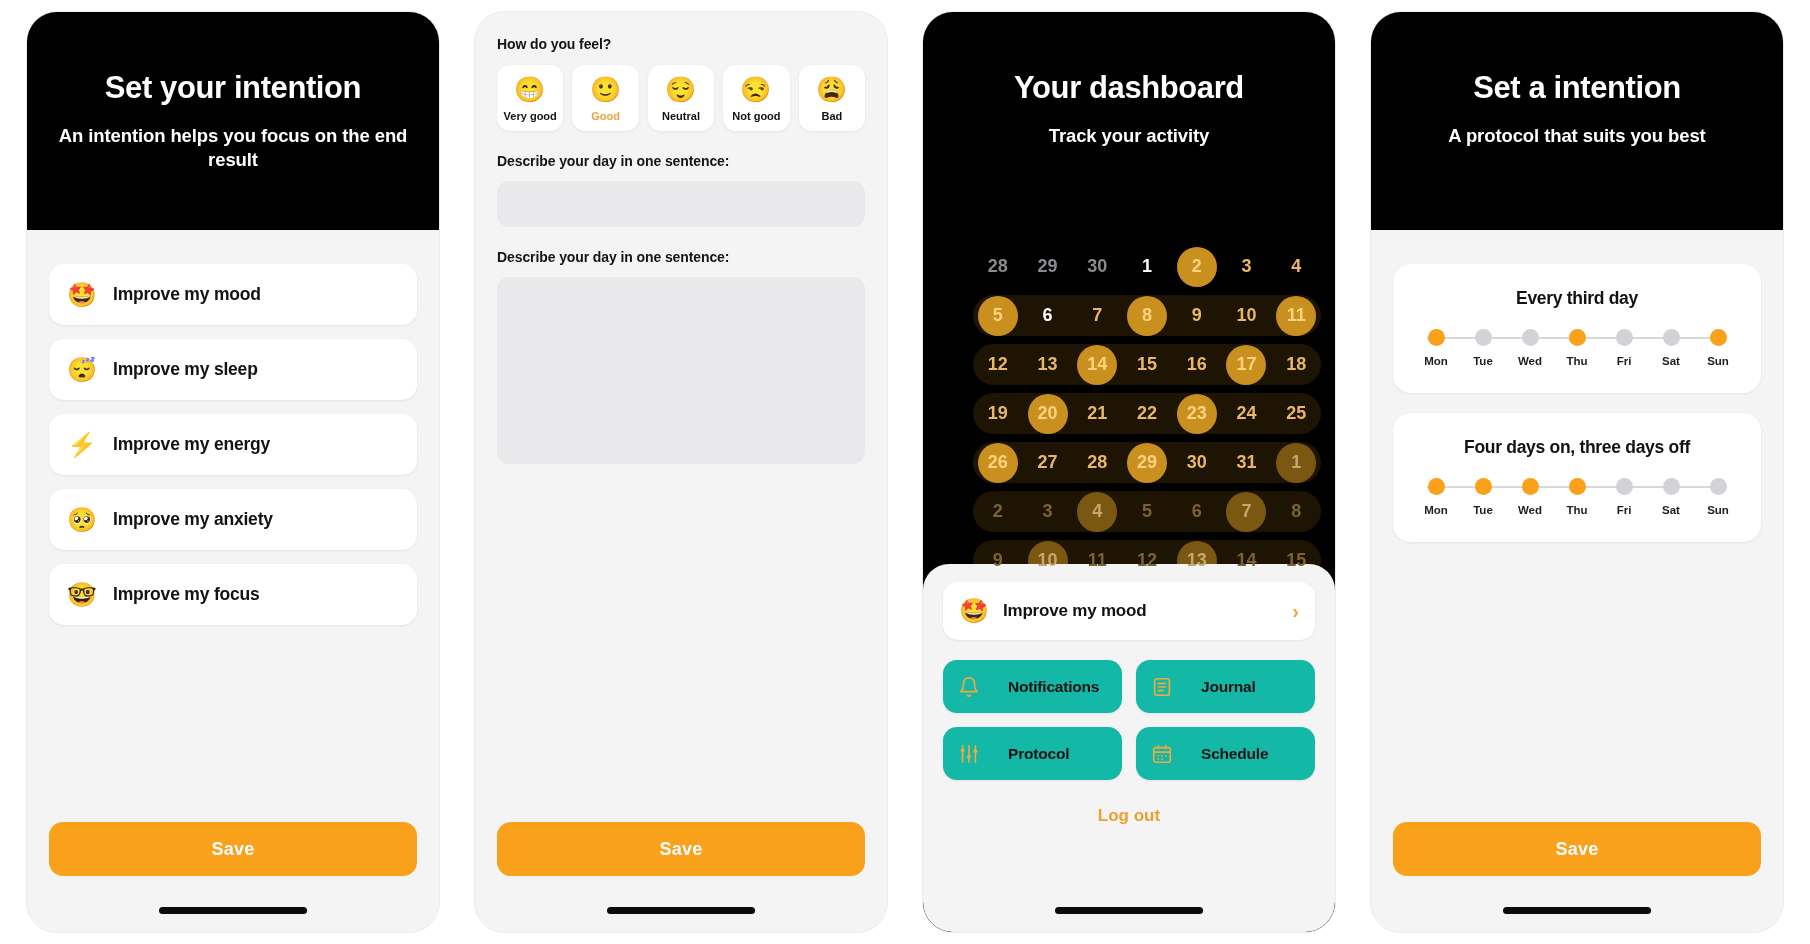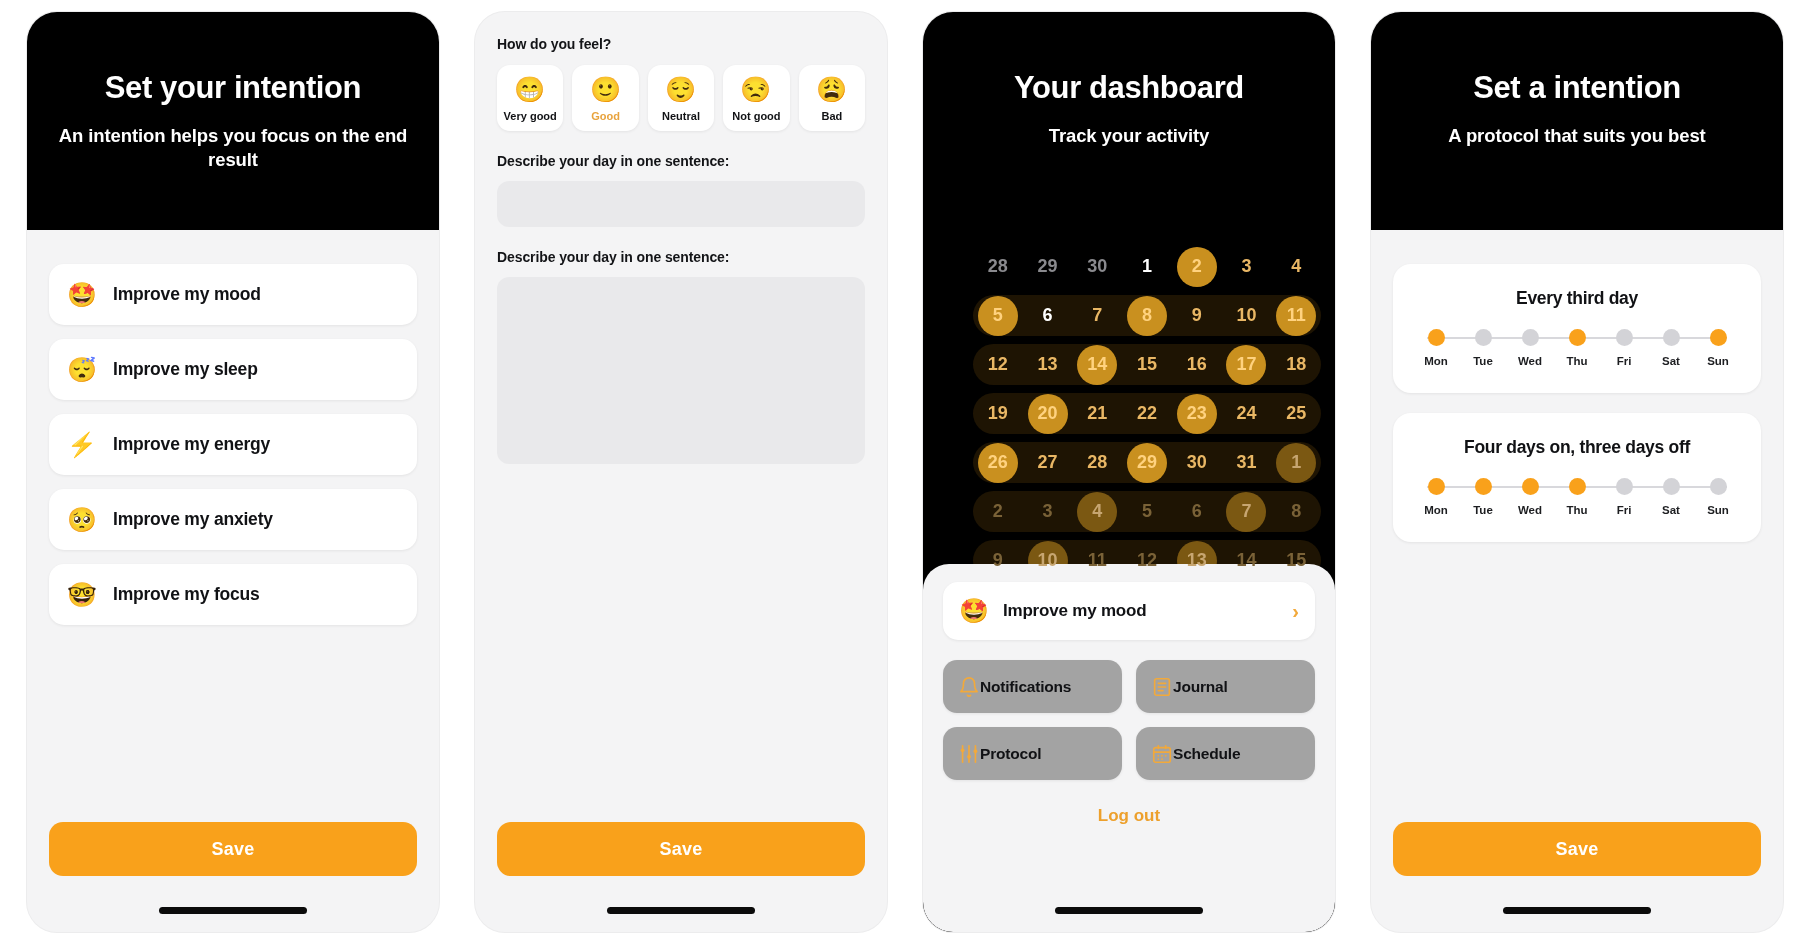--- a/index.html
+++ b/index.html
@@ -190,24 +190,24 @@
     height: 58px;
     display: flex; align-items: center;
     padding: 0 16px; gap: 16px;
     box-shadow: 0 1px 3px rgba(0,0,0,.07);
     cursor: pointer;
   }
   .sheet-main .lbl { flex: 1; font-size: 17px; font-weight: 700; color: #111215; letter-spacing: -.2px; }
   .chev { color: #f2a93b; font-size: 20px; font-weight: 700; }
   .grid2 { display: grid; grid-template-columns: 1fr 1fr; gap: 14px; margin-top: 20px; }
   .tile {
-    background: #a3a3a3; border-radius: 14px;
+    background: #14b8a6; border-radius: 14px;
     height: 53px;
     display: flex; align-items: center;
-    gap: 0; padding: 0 15px;
+    gap: 28px; padding: 0 15px;
     box-shadow: 0 1px 3px rgba(0,0,0,.07);
     cursor: pointer;
   }
   .tile .t-lbl { font-size: 15.5px; font-weight: 700; color: #111215; letter-spacing: -.2px; }
   .ico { width: 22px; height: 22px; flex: 0 0 22px; display: block; }
   .logout {
     margin-top: 26px; text-align: center;
     color: #eda02c; font-size: 17px; font-weight: 700;
     cursor: pointer;
   }

